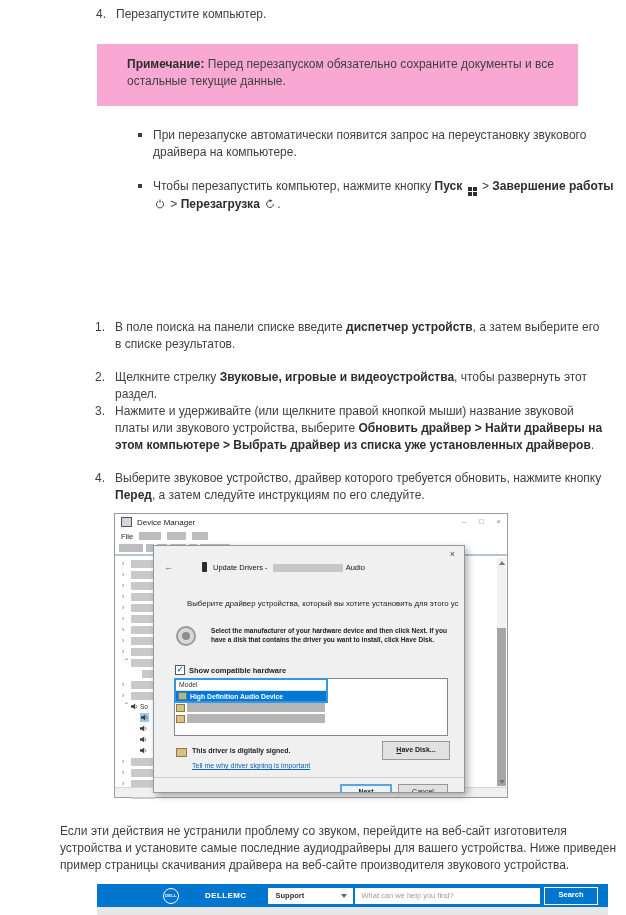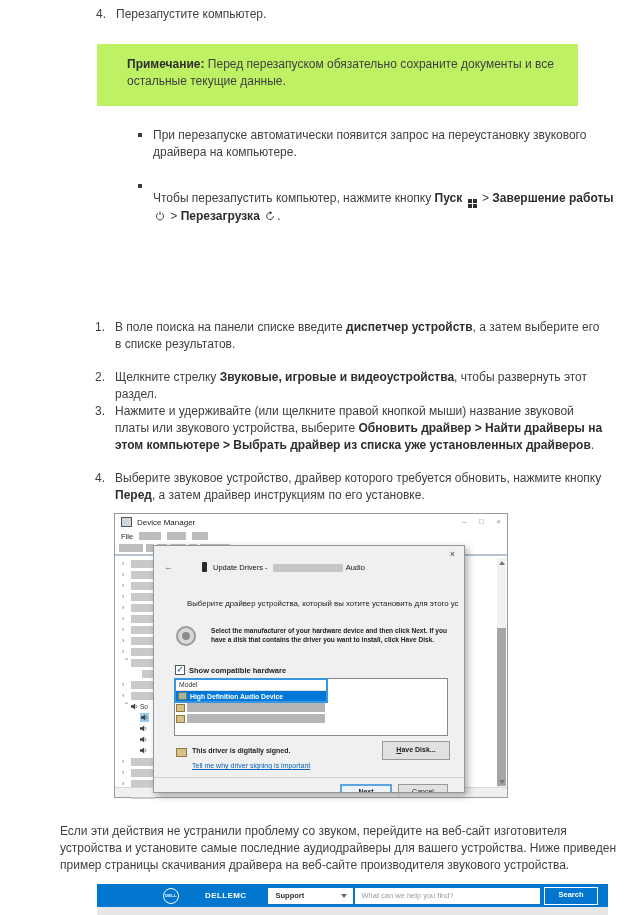--- a/index.html
+++ b/index.html
@@ -7,21 +7,21 @@
         font-family:"Liberation Sans",sans-serif;color:#3f3f3f;}
   .doc{font-size:12px;line-height:17px;}
   b,.b{font-weight:bold;color:#2e2e2e;}
 
   
   .step{position:absolute;left:95px;display:flex;}
   .step-num{width:20px;flex:0 0 20px;}
   .step-text{width:492px;}
 
   
-  .note{position:absolute;left:97px;top:44px;width:481px;height:62px;background:#bef264;}
+  .note{position:absolute;left:97px;top:44px;width:481px;height:62px;background:#f9a8d4;}
   .note-inner{padding:12px 12px 0 30px;}
 
   
   .bullet-sq{position:absolute;width:4px;height:4px;background:#3a3a3a;}
   .bullet-text{position:absolute;width:462px;}
   .inline-ico{display:inline-block;vertical-align:-1px;margin:0 2px;}
   .winlogo{display:inline-block;vertical-align:-1px;margin:0 2px;width:9px;height:9px;
            display:inline-grid;grid-template-columns:4px 4px;grid-template-rows:4px 4px;gap:1px;}
   .winlogo i{background:#2e2e2e;display:block;}
 
@@ -126,21 +126,21 @@
   <div class="note">
     <div class="note-inner doc">
       <span class="b">Примечание:</span><span> Перед перезапуском обязательно сохраните документы и все остальные текущие данные.</span>
     </div>
   </div>
 
   <span class="bullet-sq" style="left:138px;top:133px;"></span>
   <div class="bullet-text doc" style="left:153px;top:127px;width:445px;">При перезапуске автоматически появится запрос на переустановку звукового драйвера на компьютере.</div>
 
   <span class="bullet-sq" style="left:138px;top:184px;"></span>
-  <div class="bullet-text doc" style="left:153px;top:190px;width:462px;">
+  <div class="bullet-text doc" style="left:153px;top:178px;width:462px;">
     <span>Чтобы перезапустить компьютер, нажмите кнопку </span><span class="b">Пуск</span>
     <span class="winlogo">
         <i></i>
         <i></i>
         <i></i>
         <i></i>
       </span><span> &gt; </span><span class="b">Завершение работы</span>
     <svg class="inline-ico" width="10" height="10" viewBox="0 0 10 10">
         <path d="M3.2 2.2 A3.6 3.6 0 1 0 6.8 2.2" fill="none" stroke="#3a3a3a" stroke-width="1"></path>
         <line x1="5" y1="0.5" x2="5" y2="4" stroke="#3a3a3a" stroke-width="1"></line>
@@ -159,21 +159,21 @@
   <div class="step doc" style="top:369px;">
     <span class="step-num">2.</span>
     <span class="step-text"><span>Щелкните стрелку </span><span class="b">Звуковые, игровые и видеоустройства</span><span>, чтобы развернуть этот раздел.</span></span>
   </div>
   <div class="step doc" style="top:403px;">
     <span class="step-num">3.</span>
     <span class="step-text"><span>Нажмите и удерживайте (или щелкните правой кнопкой мыши) название звуковой платы или звукового устройства, выберите </span><span class="b">Обновить драйвер</span><span class="b"> &gt; </span><span class="b">Найти драйверы на этом компьютере</span><span class="b"> &gt; </span><span class="b">Выбрать драйвер из списка уже установленных драйверов</span><span>.</span></span>
   </div>
   <div class="step doc" style="top:470px;">
     <span class="step-num">4.</span>
-    <span class="step-text"><span>Выберите звуковое устройство, драйвер которого требуется обновить, нажмите кнопку </span><span class="b">Перед</span><span>, а затем драйвер инструкциям по его установке.</span></span>
+    <span class="step-text"><span>Выберите звуковое устройство, драйвер которого требуется обновить, нажмите кнопку </span><span class="b">Перед</span><span>, а затем следуйте инструкциям по его следуйте.</span></span>
   </div>
 
   <div class="dm">
     <div class="dm-titlebar">
       <span class="dm-icon"></span>
       <span>Device Manager</span>
       <span class="dm-controls">
         <span class="dm-ctl">–</span>
         <span class="dm-ctl">□</span>
         <span class="dm-ctl">×</span>

